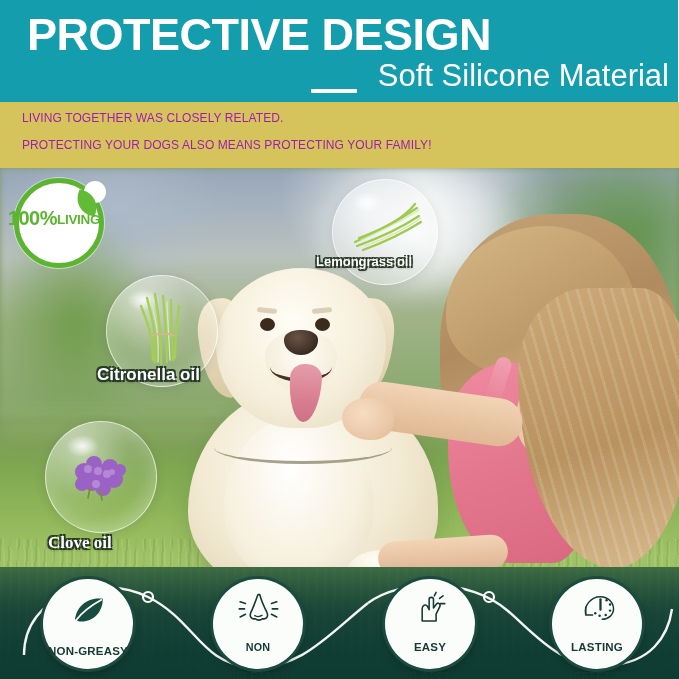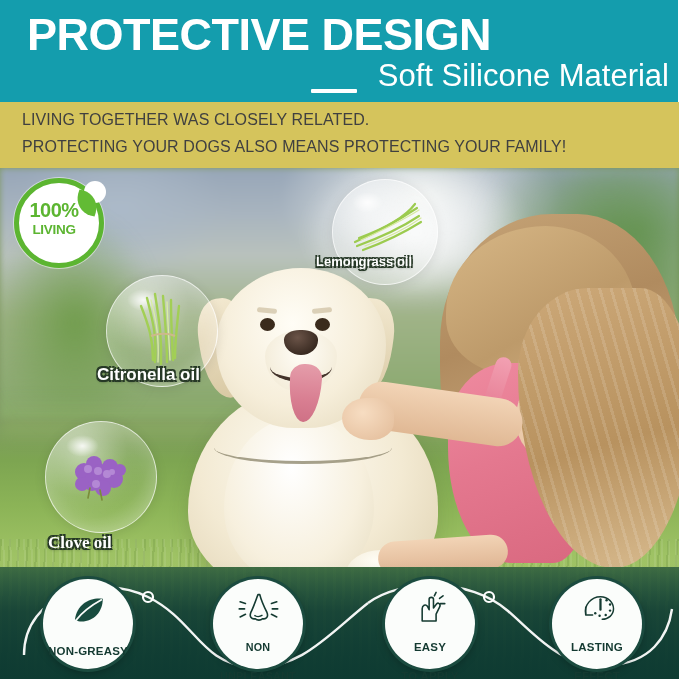--- a/index.html
+++ b/index.html
@@ -33,21 +33,21 @@
     line-height:34px;
   }
 
   
   #tanband{
     position:absolute;left:0;top:102px;width:679px;height:66px;
     background:#d5c45c;overflow:hidden;
   }
   #tanband .tline{
     position:absolute;left:22px;
-    font-size:16px;color:#404040;font-weight:400;
+    font-size:12px;color:#a21caf;font-weight:400;
     letter-spacing:0.1px;white-space:nowrap;
   }
   #tanline1{top:9px;}
   #tanline2{top:36px;}
 
   
   #photo{
     position:absolute;left:0;top:168px;width:679px;height:511px;overflow:hidden;
     background:#7f9a63;
   }
@@ -255,21 +255,21 @@
     background:#ffffff;
     border:5px solid #5cb531;
     box-shadow:0 0 0 1px rgba(255,255,255,.5);
   }
   #badge .ring::after{
     content:"";position:absolute;right:-7px;top:-2px;width:22px;height:22px;
     background:#ffffff;border-radius:50%;
   }
   #badge .b-text{
     position:absolute;left:0;top:0;width:80px;height:80px;
-    display:flex;flex-direction:column;align-items:center;justify-content:center;
+    display:flex;flex-direction:row;align-items:center;justify-content:center;
     color:#5cb531;font-weight:bold;line-height:1;
   }
   #badge .b-100{font-size:20px;letter-spacing:-0.5px;}
   #badge .b-nat{font-size:13.5px;margin-top:3px;letter-spacing:-0.3px;}
   #badge .leaf1,#badge .leaf2{
     position:absolute;background:#62bb34;
     border-radius:0 80% 0 80%;
   }
   #badge .leaf1{left:62px;top:14px;width:22px;height:22px;transform:rotate(16deg);}
   #badge .leaf2{left:56px;top:4px;width:15px;height:15px;transform:rotate(-24deg);background:#7cc94a;}

